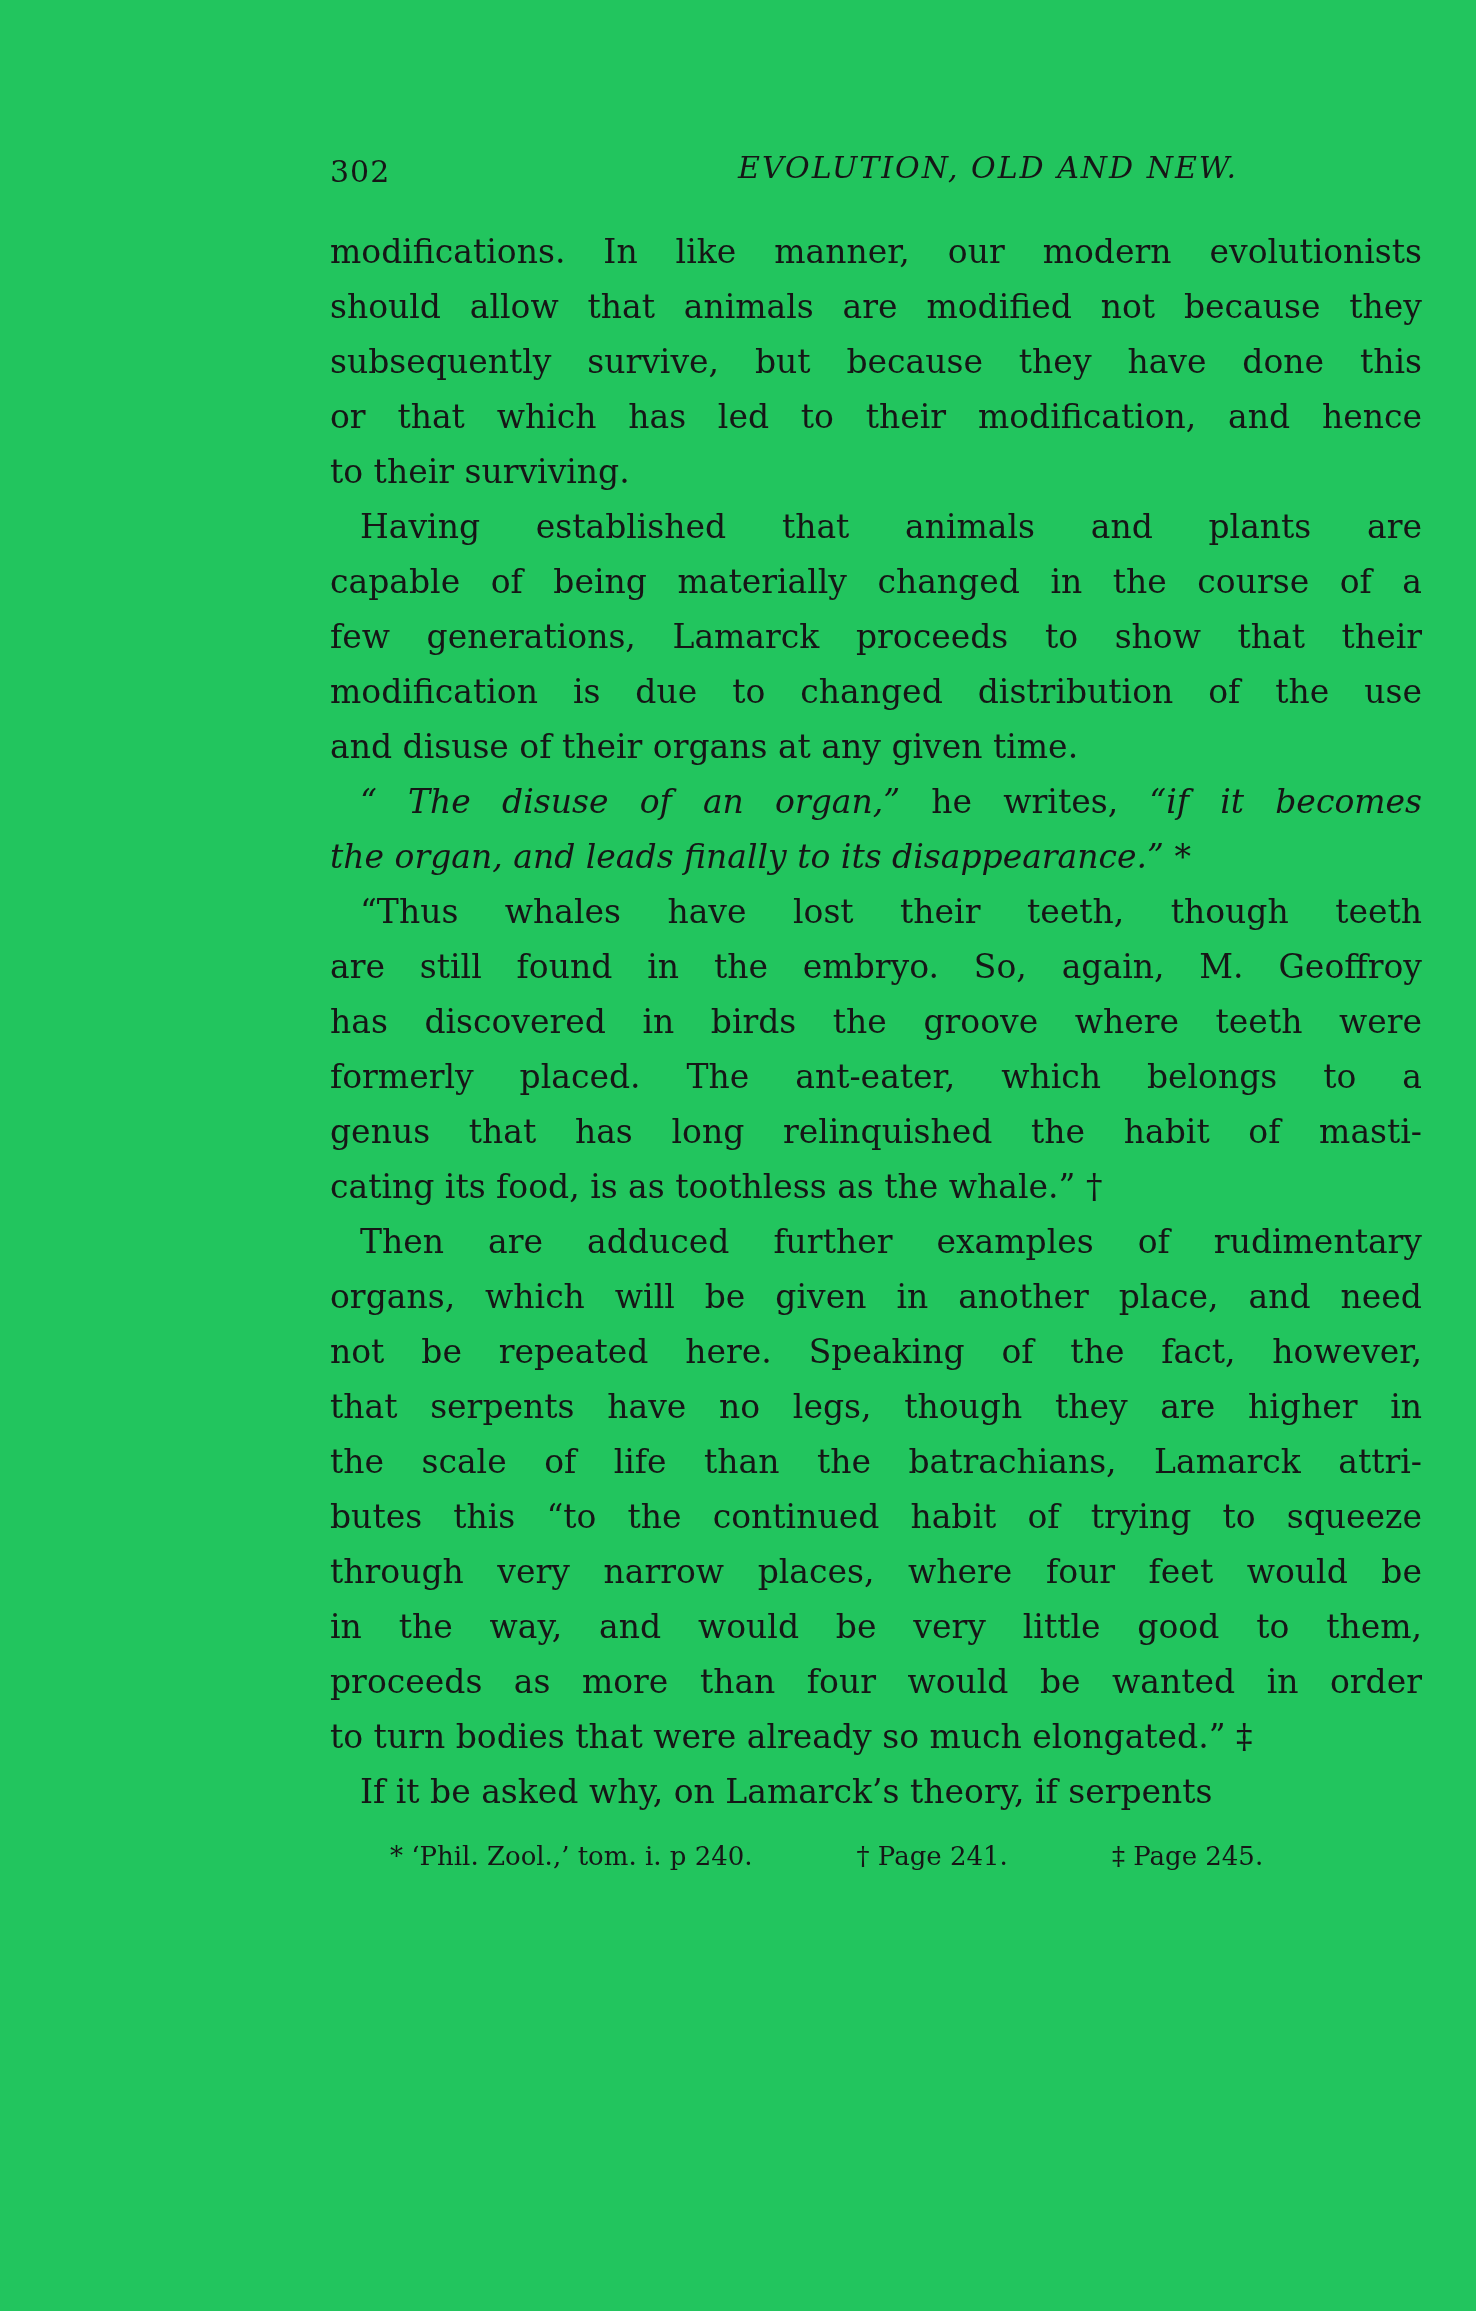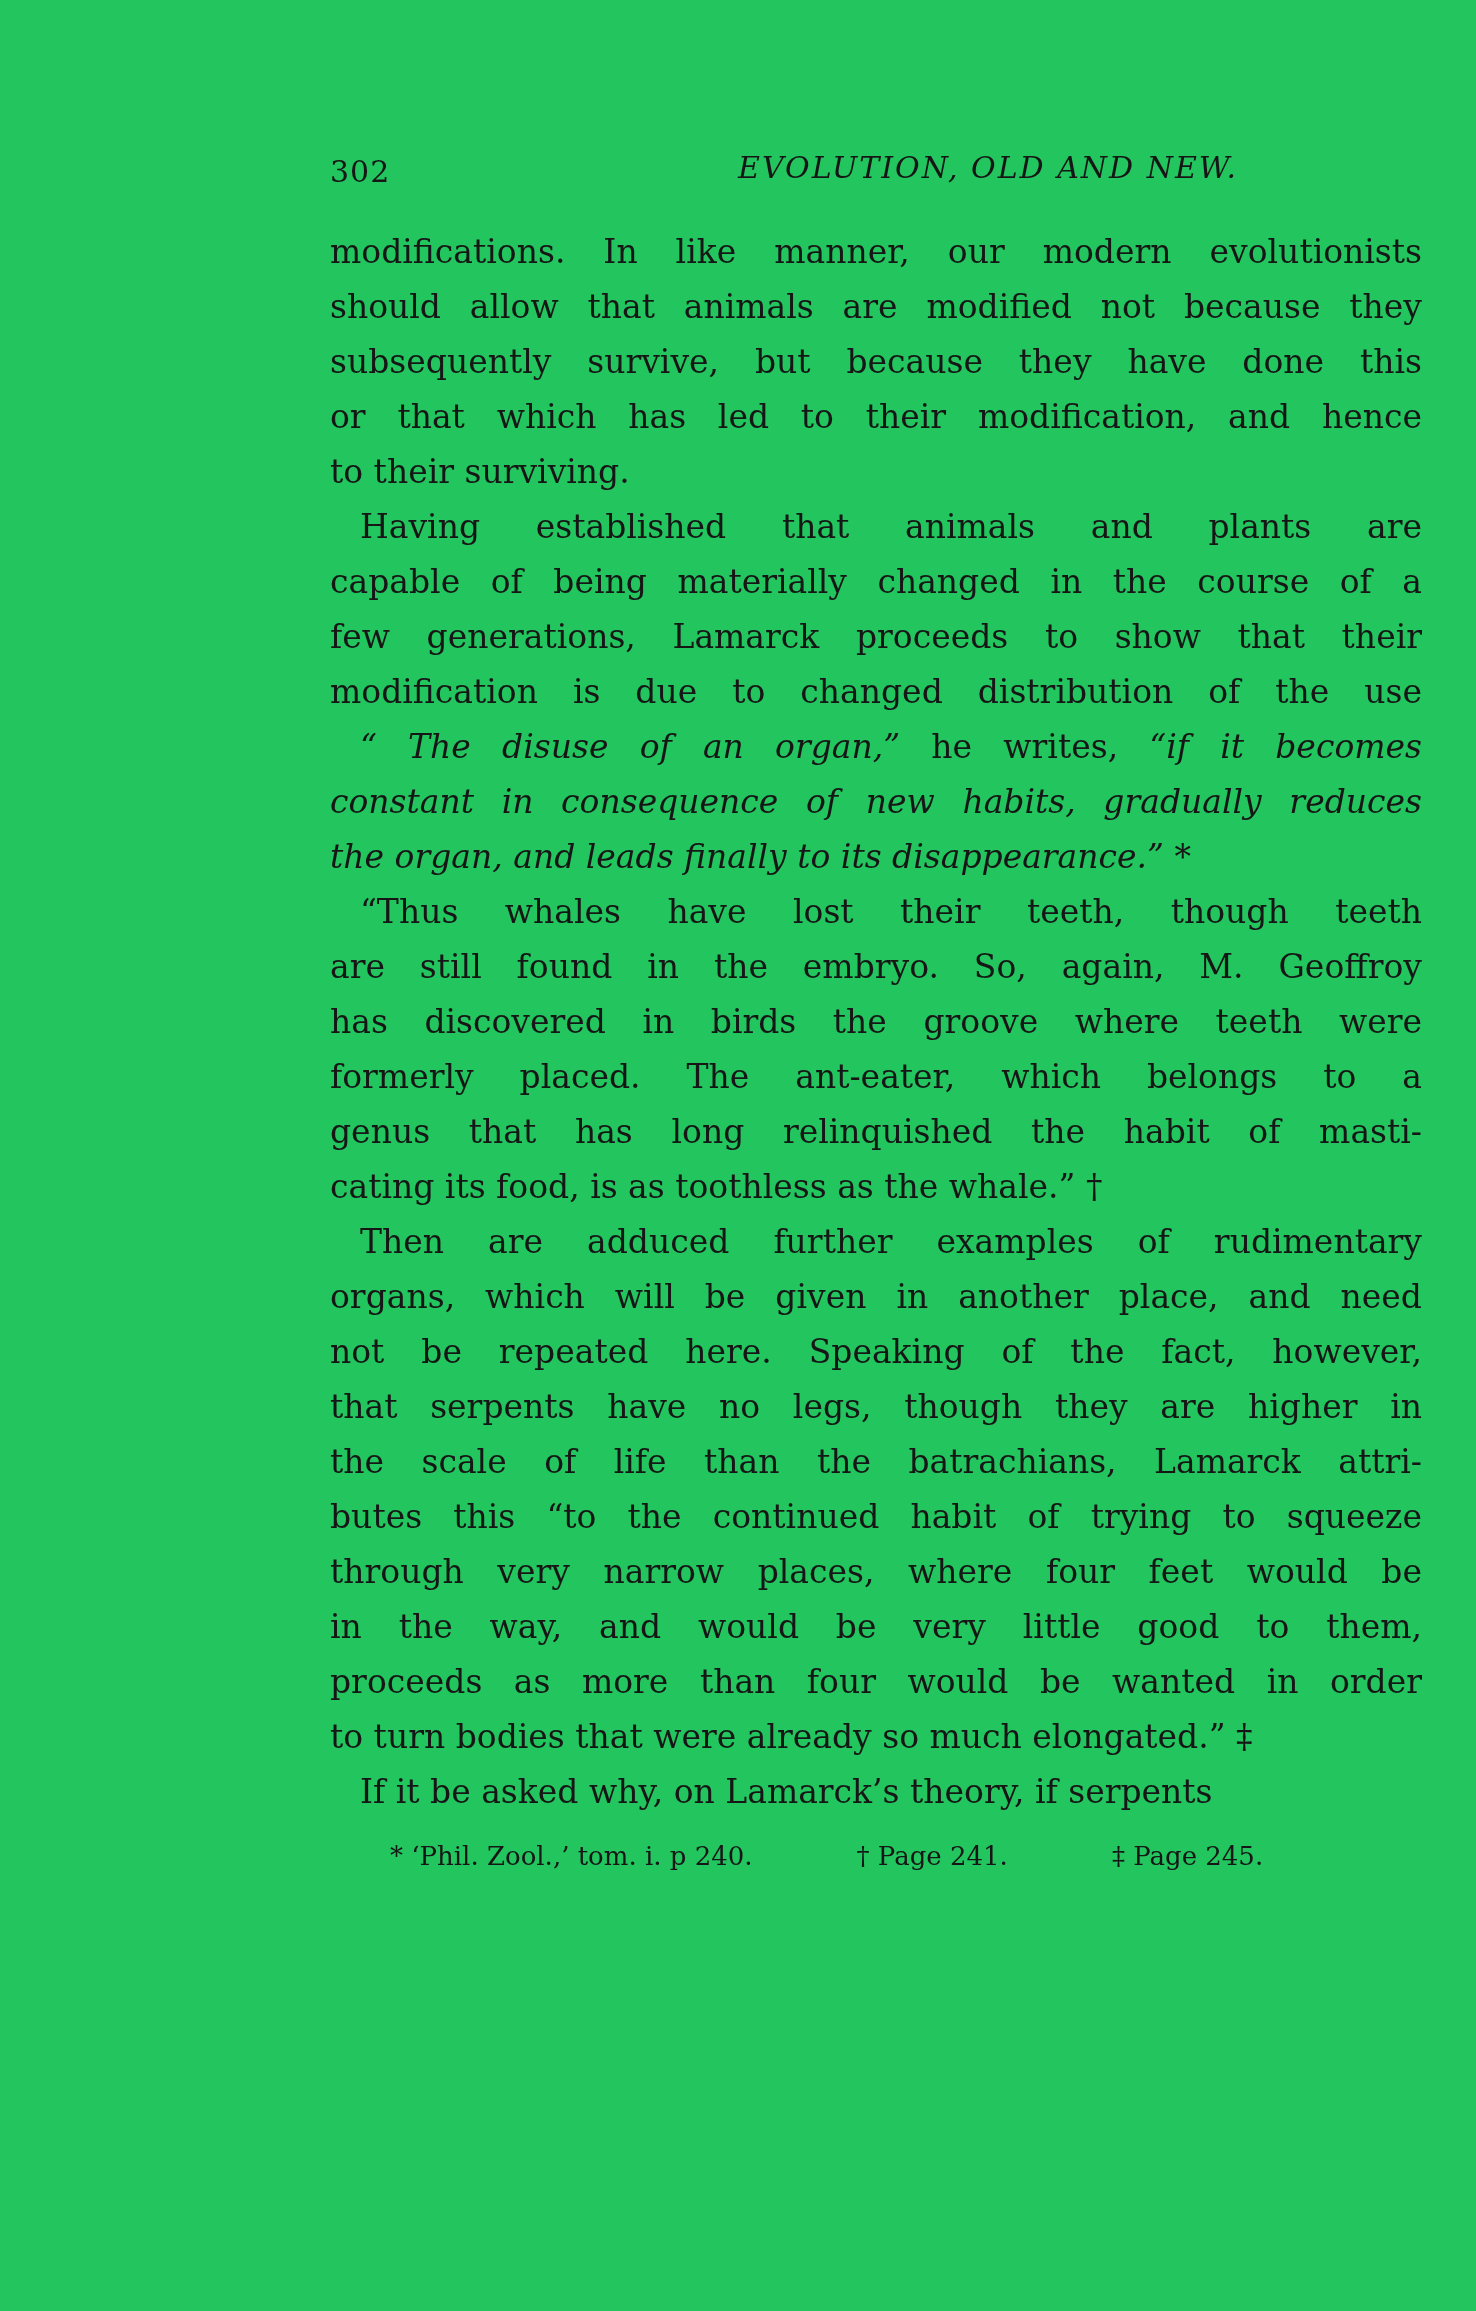--- a/index.html
+++ b/index.html
@@ -77,24 +77,24 @@
           <div class="line">should allow that animals are modified not because they</div>
           <div class="line">subsequently survive, but because they have done this</div>
           <div class="line">or that which has led to their modification, and hence</div>
           <div class="line last">to their surviving.</div>
         </div>
         <div class="para">
           <div class="line first">Having established that animals and plants are</div>
           <div class="line">capable of being materially changed in the course of a</div>
           <div class="line">few generations, Lamarck proceeds to show that their</div>
           <div class="line">modification is due to changed distribution of the use</div>
+          <div class="line last">and disuse of their organs at any given time.</div>
         </div>
         <div class="para">
           <div class="line first"><span class="seg-italic">“ The disuse of an organ,” </span><span class="seg-roman">he writes, </span><span class="seg-italic">“if it becomes</span></div>
-          <div class="line"><span class="seg-italic">constant in consequence of new habits, gradually reduces</span></div>
           <div class="line last"><span class="seg-italic">the organ, and leads finally to its disappearance.” </span><span class="seg-roman">*</span></div>
         </div>
         <div class="para">
           <div class="line first">“Thus whales have lost their teeth, though teeth</div>
           <div class="line">are still found in the embryo.  So, again, M. Geoffroy</div>
           <div class="line">has discovered in birds the groove where teeth were</div>
           <div class="line">formerly placed.  The ant-eater, which belongs to a</div>
           <div class="line">genus that has long relinquished the habit of masti-</div>
           <div class="line last">cating its food, is as toothless as the whale.” †</div>
         </div>

